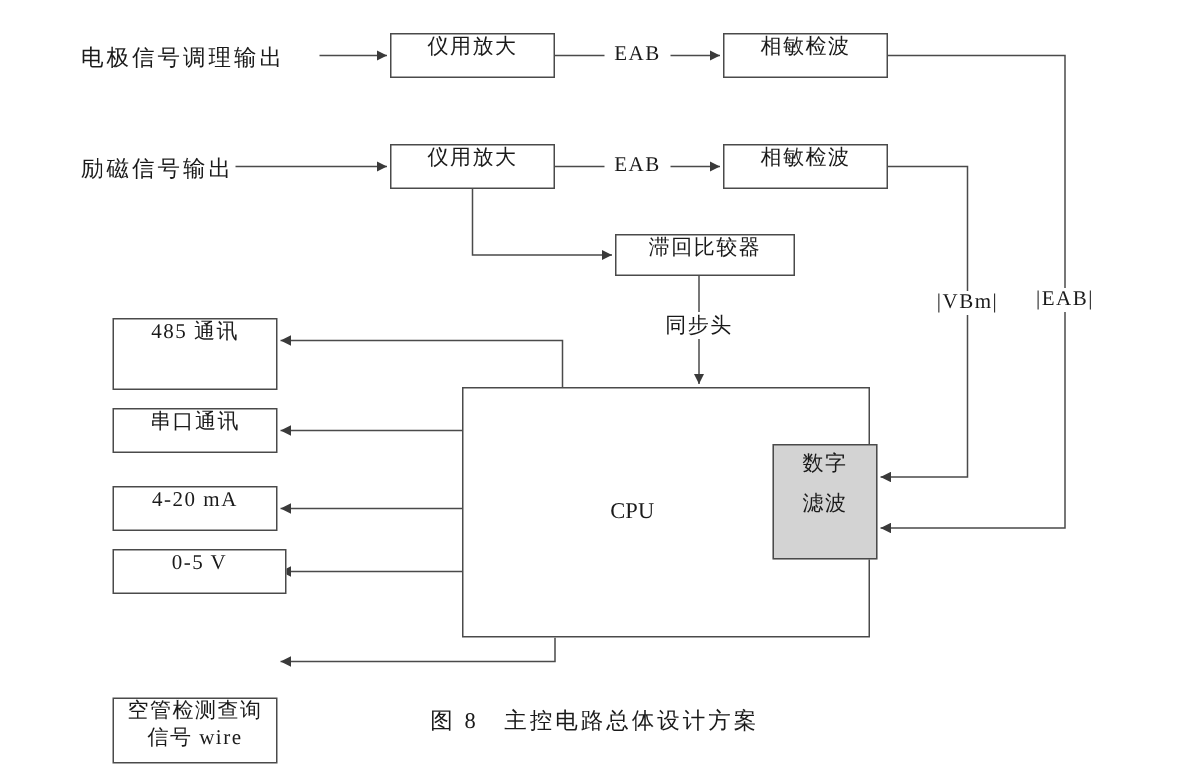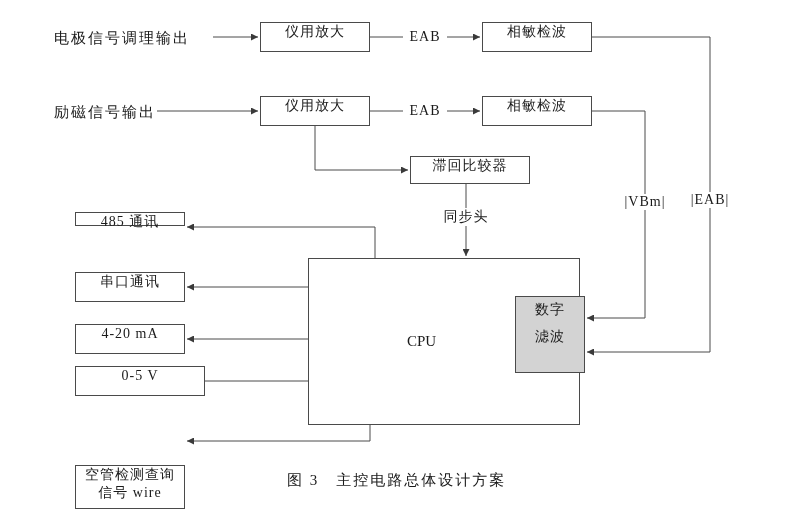--- a/index.html
+++ b/index.html
@@ -92,38 +92,38 @@
 
   <div class="box cpu-box" style="left:308px; top:258px; width:272px; height:167px;">
     <div class="cpu-text">CPU</div>
   </div>
 
   <div class="box gray filter-box" style="left:515px; top:296px; width:70px; height:77px;">
     <span>数字</span>
     <span>滤波</span>
   </div>
 
-  <div class="box" style="left:75px; top:212px; width:110px; height:14px;">
+  <div class="box" style="left:75px; top:212px; width:110px; height:48px;">
     <span>485 通讯</span>
   </div>
   <div class="box" style="left:75px; top:272px; width:110px; height:30px;font-family:Liberation Mono, monospace;">
     <span>串口通讯</span>
   </div>
   <div class="box" style="left:75px; top:324px; width:110px; height:30px;">
     <span>4-20 mA</span>
   </div>
-  <div class="box" style="left:75px; top:366px; width:130px; height:30px;">
+  <div class="box" style="left:75px; top:366px; width:116px; height:30px;">
     <span>0-5 V</span>
   </div>
   <div class="box" style="left:75px; top:419px; width:110px; height:44px;margin-top:46px;">
     <span>空管检测查询</span>
     <span>信号 wire</span>
   </div>
 
   <div class="sig-label" style="left:403px; top:29px; width:44px;">EAB</div>
   <div class="sig-label" style="left:403px; top:103px; width:44px;">EAB</div>
   <div class="sig-label" style="left:438px; top:208px; width:56px;">同步头</div>
   <div class="sig-label" style="left:617px; top:194px; width:56px;">|VBm|</div>
   <div class="sig-label" style="left:682px; top:192px; width:56px;">|EAB|</div>
 
-  <div class="caption">图 3　主控电路总体设计方案</div>
+  <div class="caption">图 8　主控电路总体设计方案</div>
 
 </div>
 
 </body></html>

